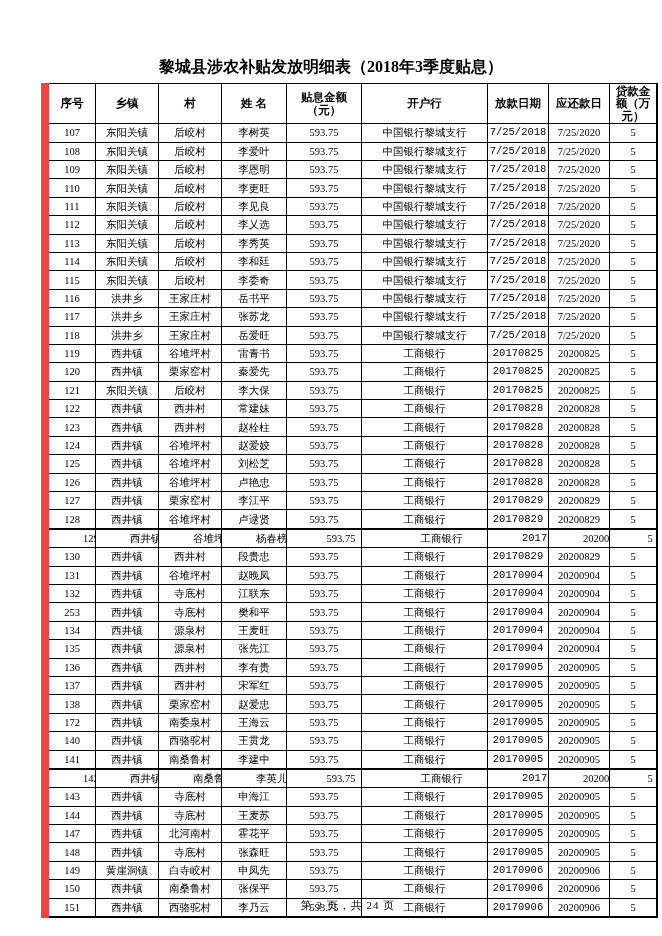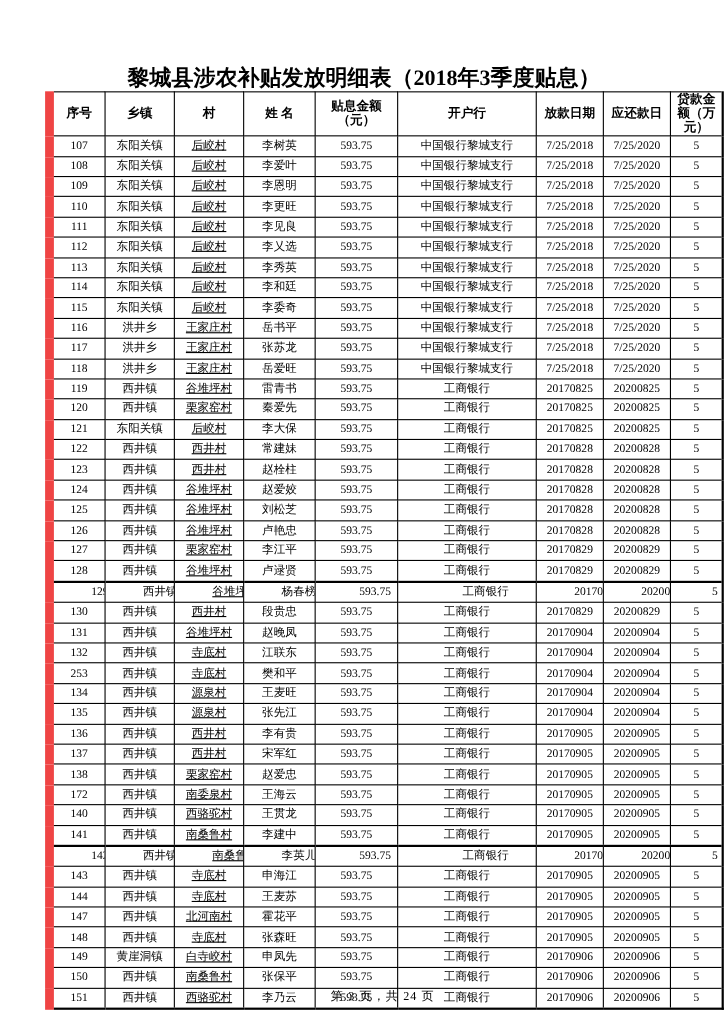--- a/index.html
+++ b/index.html
@@ -20,21 +20,21 @@
     height: 936px;
     position: relative;
     box-sizing: border-box;
   }
   .doc-title {
     position: absolute;
     top: 57px;
     left: 0;
     width: 662px;
     text-align: center;
-    font-size: 20px;
+    font-size: 16px;
     font-weight: bold;
     letter-spacing: 0px;
     white-space: nowrap;
     font-family: "Liberation Serif", "DejaVu Serif", serif;
   }
   .table-wrap {
     position: absolute;
     top: 83px;
     left: 41px;
     width: 581px;
@@ -63,25 +63,25 @@
     white-space: normal;
     line-height: 1.08;
     padding: 1px 1px;
   }
   table.grid tbody td {
     height: 17.4px;
     font-size: 10.5px;
   }
   td.c-seq   { width: 44px; }
   td.c-town  { width: 60px; }
-  td.c-vill  { width: 60px; text-decoration: underline; }
+  td.c-vill  { width: 60px; }
   td.c-name  { width: 62px; }
   td.c-amt   { width: 72px; }
   td.c-bank  { width: 123px; }
-  td.c-pay   { width: 58px; }
+  td.c-pay   { width: 58px; font-family: Liberation Mono, monospace; }
   td.c-due   { width: 58px; }
   td.c-loan  { width: 44px; }
   .cn { font-family: "Liberation Serif", "DejaVu Serif", serif; }
   .num { font-family: "Liberation Serif", "DejaVu Serif", serif; }
   tr.thick-top > td { border-top: 2px solid #000; padding-left: 34px; }
   thead th { border: 1px solid #000; }
   thead tr th { border-top: 2px solid #000; }
   tbody tr:last-child td { border-bottom: 2px solid #000; }
   table.grid td:first-child, table.grid th:first-child { border-left: 8px solid #ef4444; }
   table.grid td:last-child, table.grid th:last-child { border-right: 2px solid #000; }

